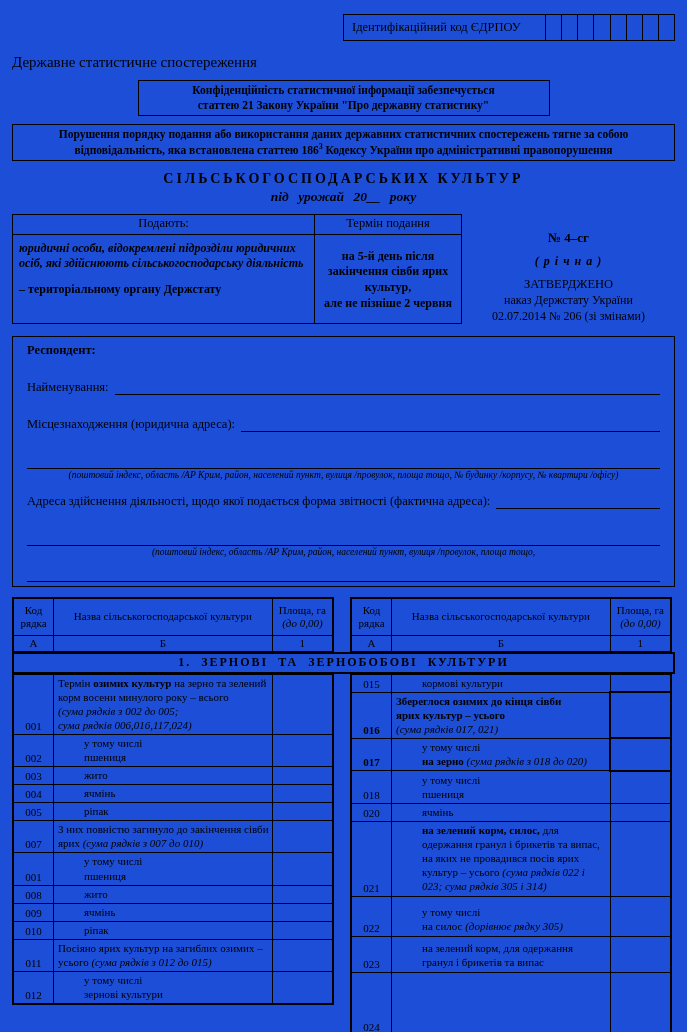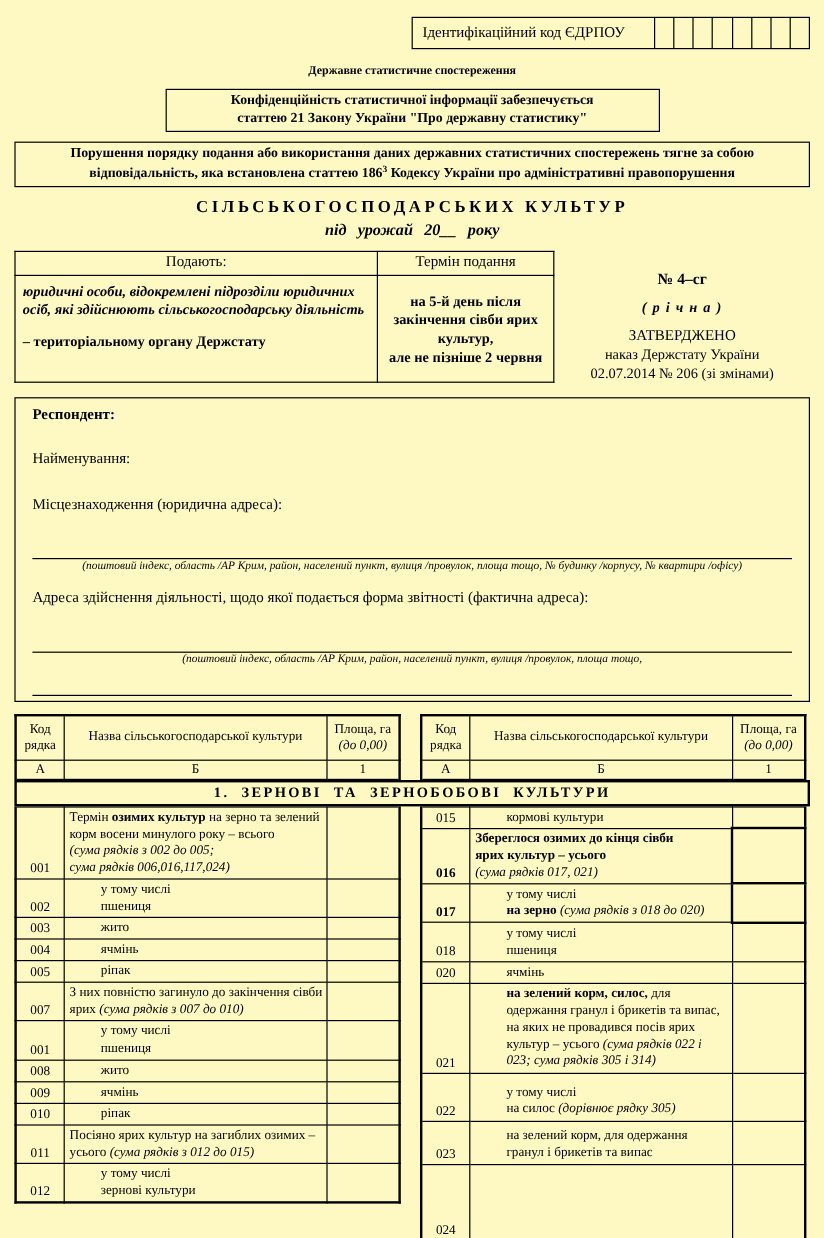--- a/index.html
+++ b/index.html
@@ -1,29 +1,29 @@
 <!DOCTYPE html>
 <html lang="uk"><head>
 <meta charset="utf-8">
 <style>
   html,body{margin:0;padding:0;background:#888;}
   .page{
-    width:687px;height:1032px;background:#fef9c3;color:#000;
+    width:687px;height:1032px;background:#1d4ed8;color:#000;
     font-family:"Liberation Serif","DejaVu Serif",serif;
     box-sizing:border-box;padding:0 12px;position:relative;overflow:hidden;
     margin:0 auto;
   }
   
   .id-box{display:flex;width:332px;margin:14px 0 0 auto;border:1px solid #000;height:27px;box-sizing:border-box;}
   .id-label{flex:0 0 193px;border-right:1px solid #000;display:flex;align-items:center;padding-left:8px;font-size:12.5px;}
   .id-cells{flex:1;display:flex;}
   .id-cell{flex:1;border-right:1px solid #000;}
   .id-cell:last-child{border-right:none;}
   
-  .main-heading{text-align:center;font-weight:bold;font-size:10px;margin-top:13px;}
+  .main-heading{text-align:left;font-weight:normal;font-size:15px;margin-top:13px;}
   .conf-box{width:412px;margin:9px auto 0;border:1px solid #000;text-align:center;font-weight:bold;font-size:11.5px;line-height:1.3;padding:2px 4px;box-sizing:border-box;}
   .warn-box{margin-top:8px;border:1px solid #000;text-align:center;font-weight:bold;font-size:11.5px;line-height:1.3;padding:2px 4px;}
   sup{font-size:8px;}
   .form-title{margin-top:10px;text-align:center;}
   .ft1{font-weight:bold;font-size:14px;letter-spacing:3px;}
   .ft2{font-weight:bold;font-size:14px;letter-spacing:3px;margin-top:2px;}
   .ft3{font-weight:bold;font-style:italic;font-size:13.5px;margin-top:2px;word-spacing:6px;}
   
   .submit-row{display:flex;margin-top:9px;}
   .submit-table{border-collapse:collapse;width:450px;font-size:12px;table-layout:fixed;}
@@ -34,21 +34,21 @@
   .who-to{font-weight:bold;margin-top:10px;margin-bottom:6px;}
   .st-term{text-align:center;font-weight:bold;line-height:1.3;white-space:pre-line;padding-top:14px !important;}
   .form-info{flex:1;text-align:center;font-size:12px;padding-top:16px;}
   .fi-num{font-weight:bold;font-size:13px;}
   .fi-per{font-style:italic;font-weight:bold;margin-top:8px;letter-spacing:1px;}
   .fi-app{margin-top:8px;font-size:12.5px;}
   .fi-ord{margin-top:1px;}
   
   .resp-box{border:1px solid #000;margin-top:12px;padding:6px 14px 4px;font-size:12.5px;}
   .resp-title{font-weight:bold;}
-  .resp-row{display:flex;align-items:flex-start;margin-top:22px;flex-direction:column;}
+  .resp-row{display:flex;align-items:center;margin-top:22px;}
   .fill-line{flex:1;border-bottom:1px solid #000;height:14px;margin-left:6px;}
   .write-line{border-bottom:1px solid #000;height:16px;}
   .hint{text-align:center;font-size:9.5px;font-style:italic;margin-top:1px;}
   .mt-small{margin-top:14px;}
   
   .tables-wrap{margin-top:10px;}
   .grid-row{display:flex;gap:16px;}
   .gtab{border-collapse:collapse;table-layout:fixed;width:322px;font-size:11px;}
   .gtab td{border:1px solid #000;}
   .ghead{border:2px solid #000;border-bottom:none;}

